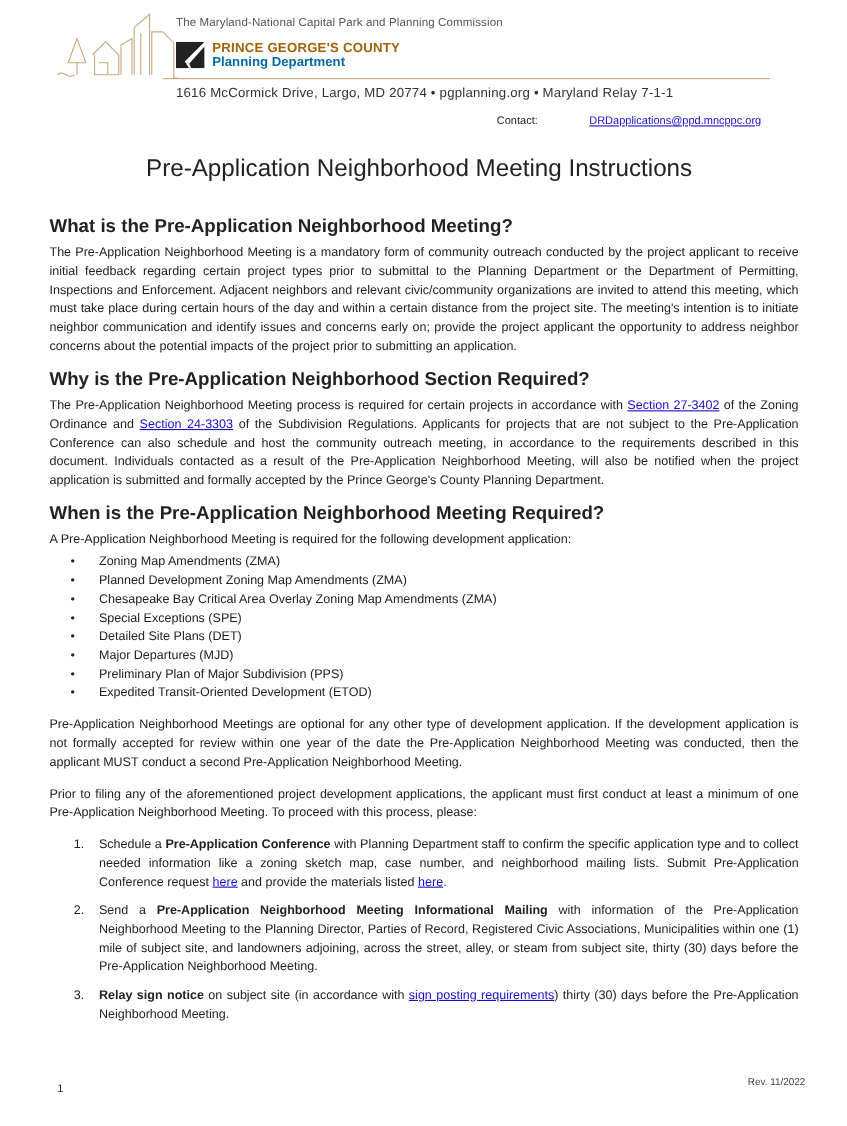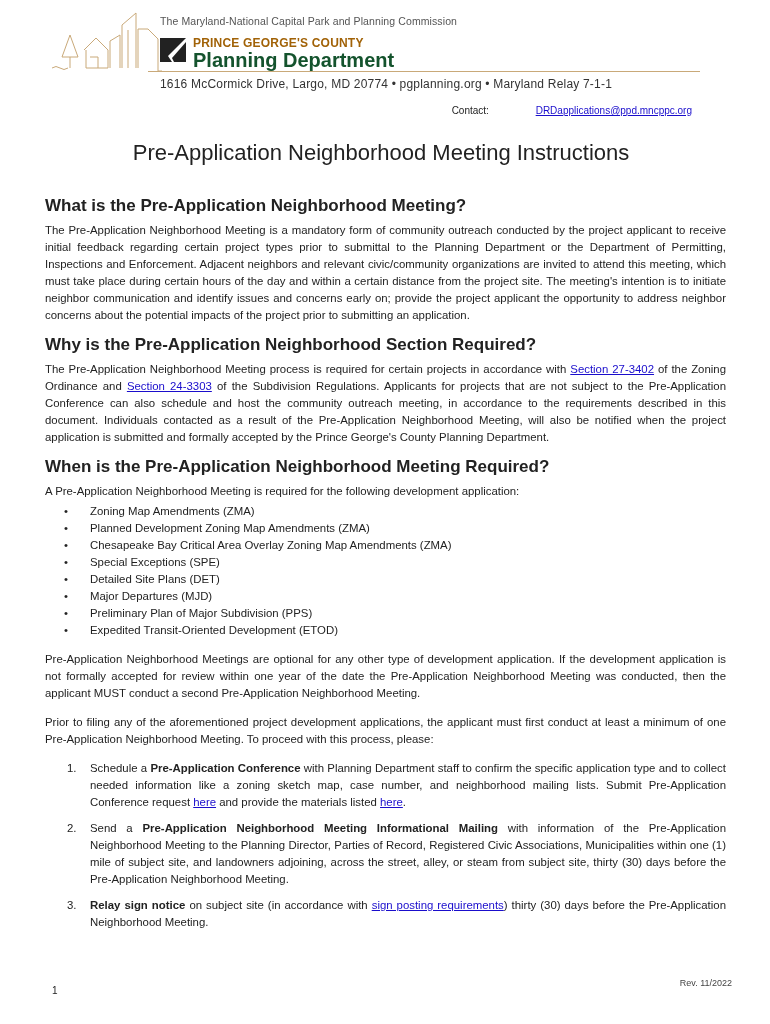--- a/index.html
+++ b/index.html
@@ -2,21 +2,21 @@
 <html><head>
 <meta charset="utf-8">
 <style>
   html, body { margin: 0; padding: 0; background: #ffffff; }
   body { width: 770px; height: 1024px; position: relative; overflow: hidden;
          font-family: "Liberation Sans", "DejaVu Sans", sans-serif; color: #222; }
   .abs { position: absolute; }
   .header-sub { left: 160px; top: 15px; font-size: 10.5px; color: #555; letter-spacing: 0.1px; }
   .logo-mark { left: 160px; top: 38px; width: 26px; height: 24px; }
   .logo-line1 { left: 193px; top: 36px; font-size: 12px; color: #a16207; font-weight: bold; letter-spacing: 0.2px; }
-  .logo-line2 { left: 193px; top: 49px; font-size: 20px; color: #14532d; font-weight: bold; }
+  .logo-line2 { left: 193px; top: 49px; font-size: 12px; color: #0369a1; font-weight: bold; }
   .rule { left: 148px; top: 71px; width: 552px; height: 1px; background: #c9a979; }
   .address { left: 160px; top: 77px; font-size: 12px; color: #333; letter-spacing: 0.2px; text-align: right; }
   .contact { right: 78px; top: 105px; font-size: 10px; color: #222; }
   .contact a { color: #1a0dcc; text-decoration: underline; margin-left: 44px; }
   .skyline { left: 52px; top: 5px; }
   .title { left: 0; width: 762px; top: 140px; text-align: center; font-size: 22px; color: #222; }
   .content { left: 45px; top: 197px; width: 681px; font-size: 11.4px; line-height: 17px; color: #222; }
   h3 { font-size: 17px; margin: 0 0 8px 0; font-weight: bold; }
   p { margin: 0 0 12px 0; text-align: justify; }
   a.lnk { color: #1a0dcc; text-decoration: underline; }

